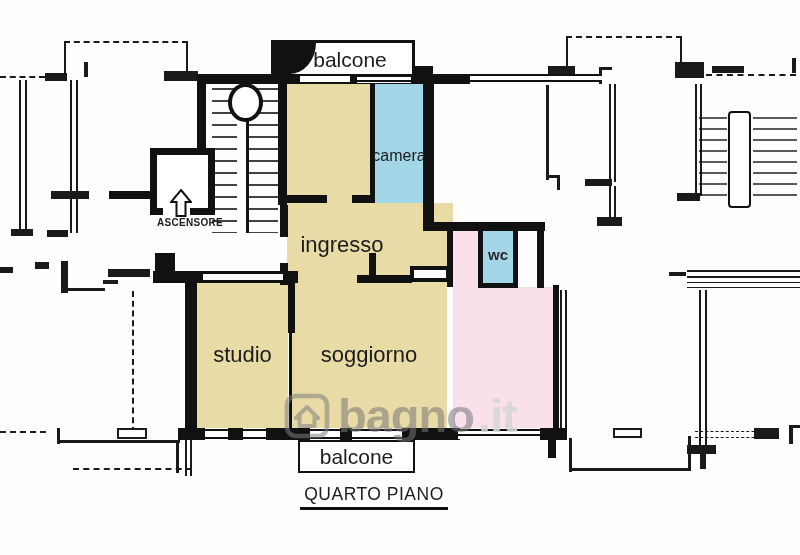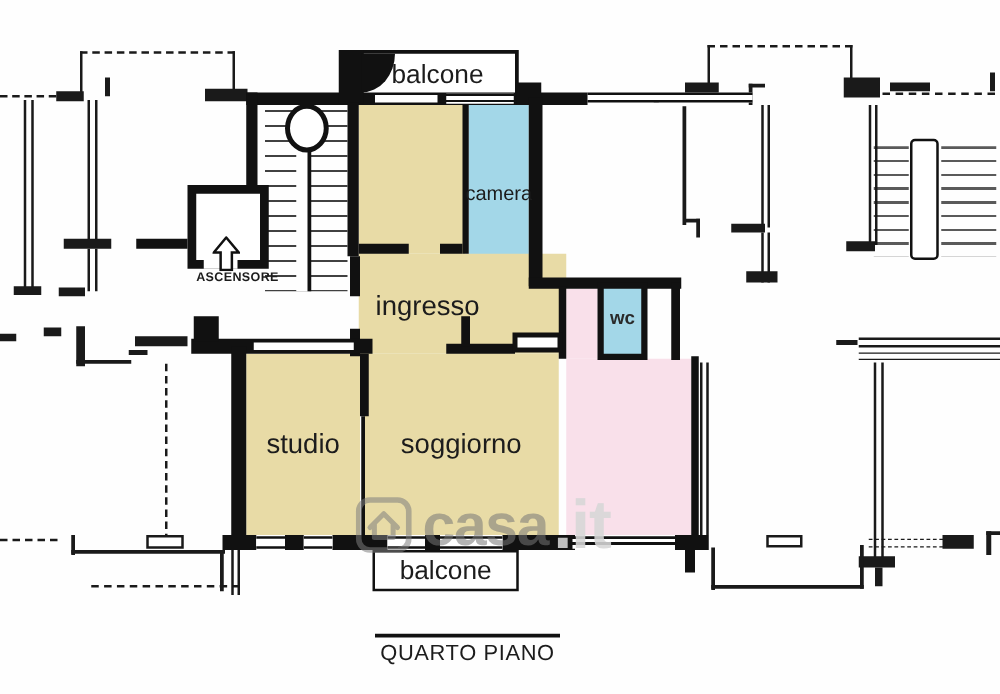--- a/index.html
+++ b/index.html
@@ -15,21 +15,21 @@
   .nb{background:#1a1a1a;z-index:1;}
   .dash{border-top:2px dashed #1a1a1a;z-index:1;}
   .dashv{border-left:2px dashed #1a1a1a;z-index:1;}
   .win{background:#fff;border-top:2px solid #111;border-bottom:2px solid #111;z-index:4;box-sizing:border-box;}
   .whx{background:#fff;z-index:4;}
   .hatchH{background:repeating-linear-gradient(180deg,#111 0 2px,#fff 2px 5px);z-index:4;}
   .treads{background:repeating-linear-gradient(180deg,rgba(17,17,17,.8) 0 2px,transparent 2px 12px);z-index:1;}
   .ticks{background:repeating-linear-gradient(180deg,rgba(20,20,20,.7) 0 2px,transparent 2px 11px);z-index:1;}
   .wm{position:absolute;left:284px;top:392px;display:flex;align-items:center;gap:8px;z-index:8;}
   .wm-brand{font-size:47px;font-weight:bold;color:rgba(118,118,118,.55);letter-spacing:-1px;line-height:1;}
-  .wm-tld{font-size:55px;font-weight:bold;color:rgba(214,214,214,.88);letter-spacing:-1px;line-height:1;margin-left:-4px;}
+  .wm-tld{font-size:47px;font-weight:bold;color:rgba(214,214,214,.88);letter-spacing:-1px;line-height:1;margin-left:-4px;}
   .caption{font-size:17.5px;letter-spacing:.5px;}
 </style>
 </head>
 <body>
 
 <div class="plan">
 
   <div class="a dash" style="left:64px;top:41px;width:124px;"></div>
   <div class="a nb" style="left:64px;top:41px;width:2px;height:37px;"></div>
   <div class="a nb" style="left:186px;top:41px;width:2px;height:37px;"></div>
@@ -178,27 +178,27 @@
   </div>
 
   <div class="lbl" style="left:285px;top:46px;width:130px;height:28px;font-size:21px;">balcone</div>
   <div class="lbl" style="left:375px;top:146px;width:48px;height:20px;font-size:16px;">camera</div>
   <div class="lbl" style="left:282px;top:231px;width:120px;height:28px;">ingresso</div>
   <div class="lbl" style="left:148px;top:215px;width:84px;height:14px;font-size:10px;font-weight:bold;letter-spacing:.3px;">ASCENSORE</div>
   <div class="lbl" style="left:478px;top:245px;width:40px;height:18px;font-size:15px;font-weight:bold;color:#2a2a2a;">wc</div>
   <div class="lbl" style="left:197px;top:341px;width:91px;height:28px;">studio</div>
   <div class="lbl" style="left:291px;top:341px;width:156px;height:28px;">soggiorno</div>
   <div class="lbl" style="left:298px;top:443px;width:117px;height:28px;font-size:21px;">balcone</div>
-  <div class="lbl caption" style="left:300px;top:511px;width:148px;height:22px;">QUARTO PIANO</div>
+  <div class="lbl caption" style="left:300px;top:483px;width:148px;height:22px;">QUARTO PIANO</div>
   <div class="a" style="left:300px;top:507px;width:148px;height:3px;background:#111;z-index:6;"></div>
 
   <div class="wm">
     <span style="display:inline-flex;">
       <svg width="46" height="46" viewBox="0 0 46 46" fill="none">
         <rect x="3" y="3" width="40" height="40" rx="9" stroke="rgba(125,125,125,.55)" stroke-width="4.5"></rect>
         <path d="M12 25 L23 14 L34 25 M15.5 22.5 V33 H30.5 V22.5" stroke="rgba(125,125,125,.55)" stroke-width="4" stroke-linecap="round" stroke-linejoin="round"></path>
       </svg>
     </span>
-    <span class="wm-brand">casa</span>
+    <span class="wm-brand">bagno</span>
     <span class="wm-tld">.it</span>
   </div>
 
 </div>
 
 </body></html>

